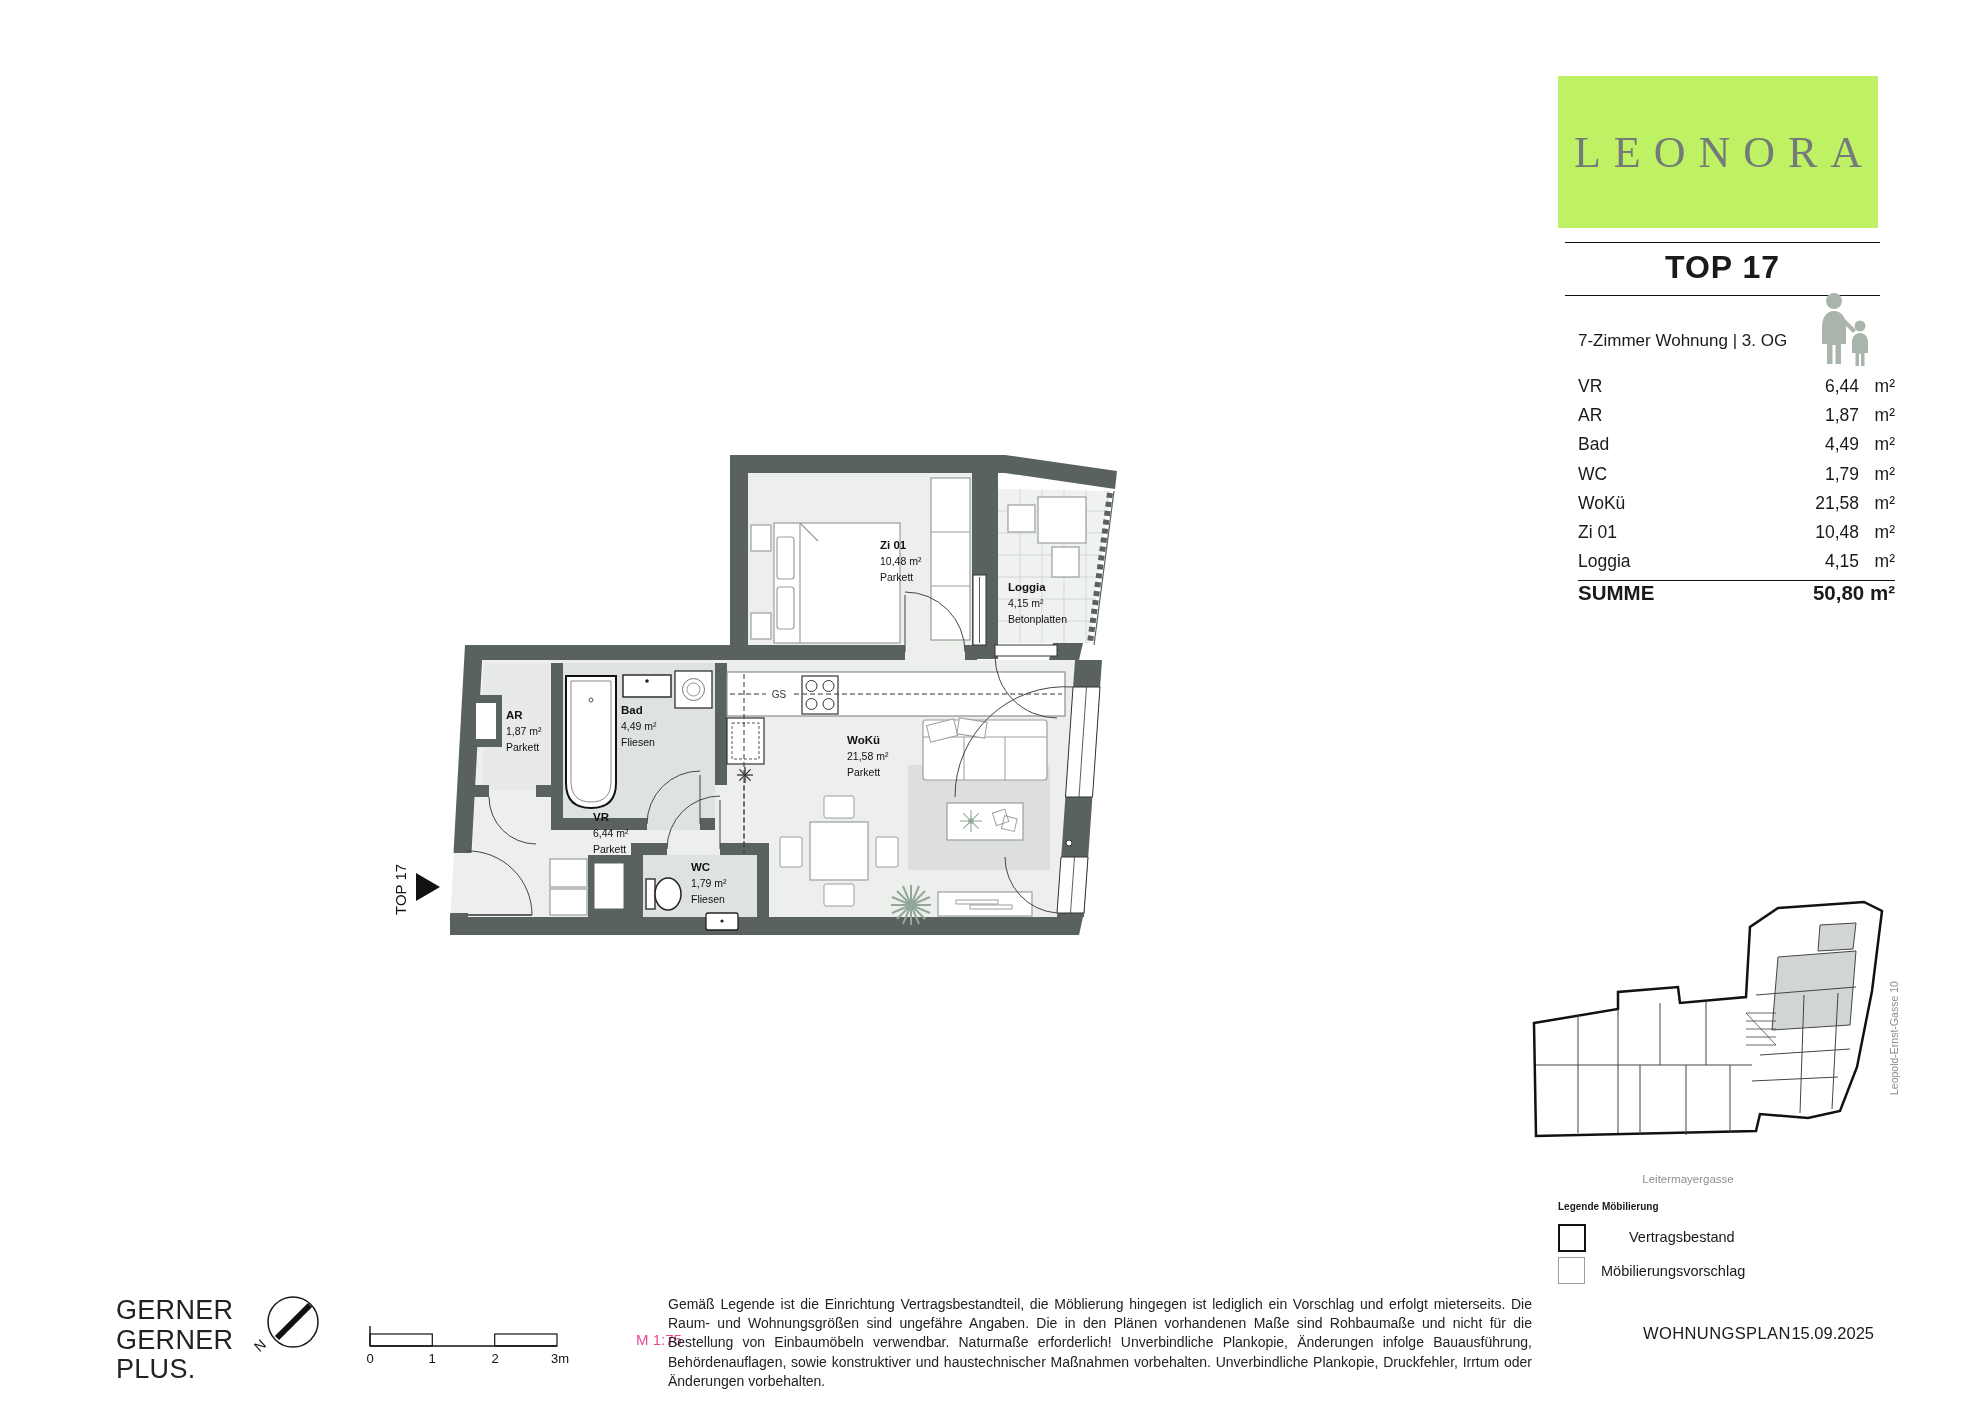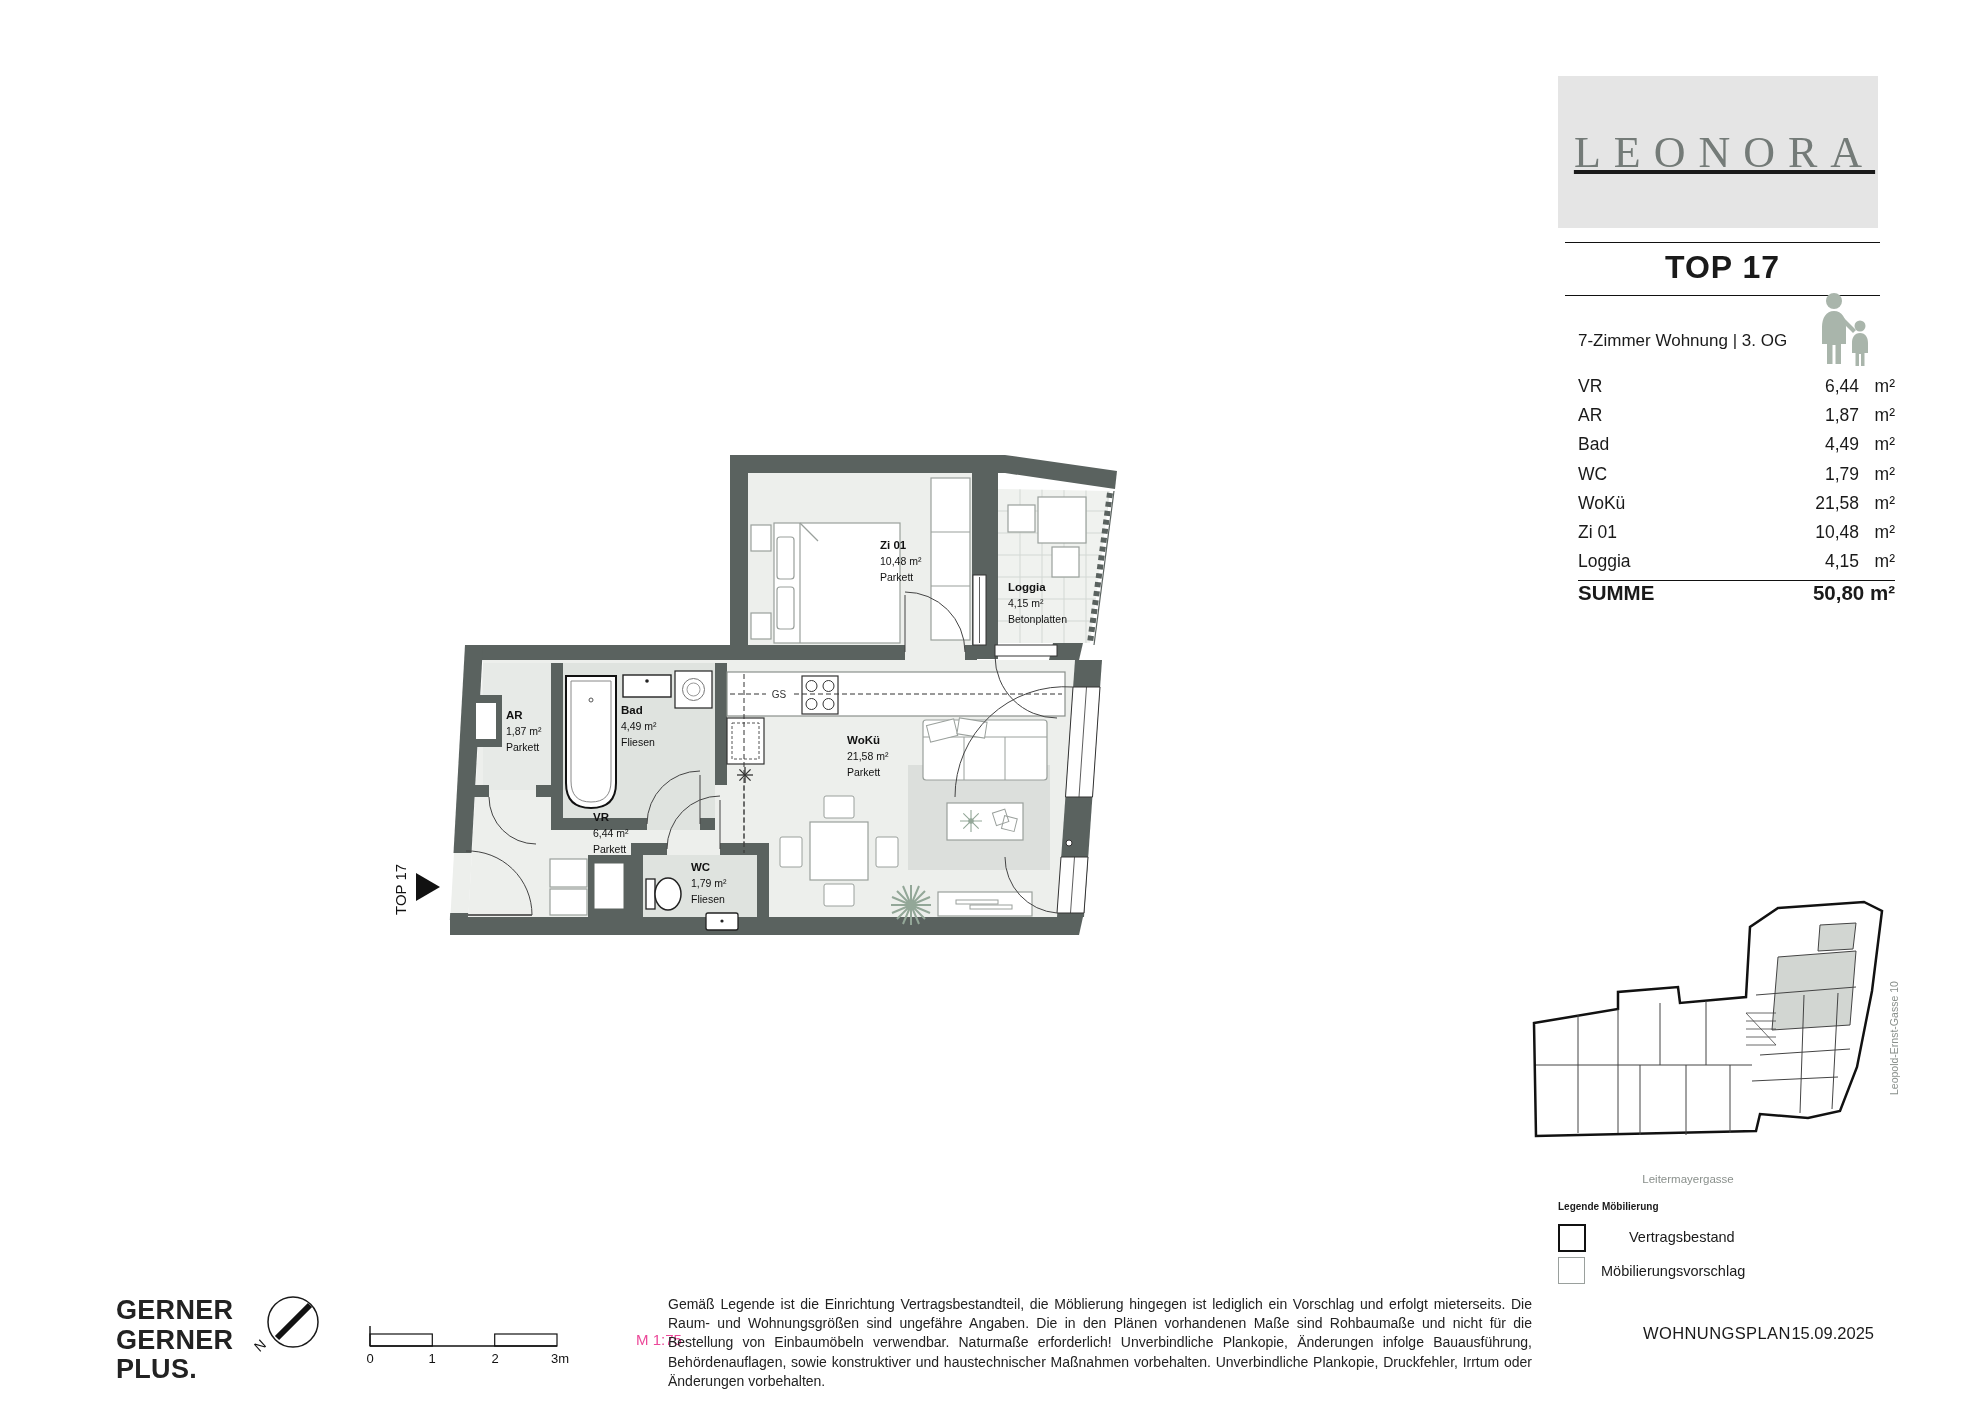--- a/index.html
+++ b/index.html
@@ -1,21 +1,21 @@
 <!DOCTYPE html>
 <html><head>
 <meta charset="utf-8">
 <style>
   html,body{margin:0;padding:0;}
   body{width:1985px;height:1404px;position:relative;background:#ffffff;
        font-family:"Liberation Sans",sans-serif;color:#1a1a1a;overflow:hidden;}
   .abs{position:absolute;}
   
-  .logo-box{left:1558px;top:76px;width:320px;height:152px;background:#e5e5e5;
-            display:flex;align-items:center;justify-content:center;text-decoration:underline;}
+  .logo-box{left:1558px;top:76px;width:320px;height:152px;background:#bef264;
+            display:flex;align-items:center;justify-content:center;}
   .logo-text{font-family:"Liberation Serif",serif;font-size:44px;color:#747b78;
              letter-spacing:13px;font-weight:400;padding-left:13px;white-space:nowrap;}
   .rule{left:1565px;width:315px;height:0;border-top:1.6px solid #111;}
   .top-title{left:1565px;top:249px;width:315px;text-align:center;font-size:32px;
              font-weight:700;letter-spacing:1px;}
   .subtitle{left:1578px;top:331px;font-size:17px;}
   .area-table{left:1578px;top:372px;width:317px;font-size:17.5px;}
   .area-row{display:flex;height:29.2px;align-items:center;}
   .area-room{flex:1;}
   .area-val{width:62px;text-align:right;}
@@ -25,21 +25,21 @@
   
   .legend-title{left:1558px;top:1201px;font-size:10px;font-weight:700;}
   .legend-item-label{font-size:14.5px;}
   .lg-box1{left:1558px;top:1224px;width:24px;height:24px;border:2.4px solid #111;background:#fff;}
   .lg-box2{left:1558px;top:1257px;width:25px;height:25px;border:1.4px solid #9aa09d;background:#fff;}
   .lg-lab1{left:1601px;top:1229px;margin-left:28px;}
   .lg-lab2{left:1601px;top:1263px;}
   .doc-type{left:1643px;top:1324px;font-size:16.5px;letter-spacing:0.4px;}
   .doc-date{left:1768px;top:1324px;width:106px;text-align:right;font-size:16.5px;}
   
-  .arch-logo{left:116px;top:1296px;font-size:27px;font-weight:700;line-height:29.5px;
+  .arch-logo{left:116px;top:1296px;font-size:27px;font-weight:400;line-height:29.5px;
              color:#222;letter-spacing:0.3px;}
   .scale-label{left:636px;top:1331px;font-size:15px;color:#ec4899;}
   .disclaimer{left:668px;top:1295px;width:864px;font-size:14px;line-height:1.37;
               text-align:justify;color:#222;}
   svg text{font-family:"Liberation Sans",sans-serif;}
 </style>
 </head>
 <body>
 
 <div class="abs logo-box">

